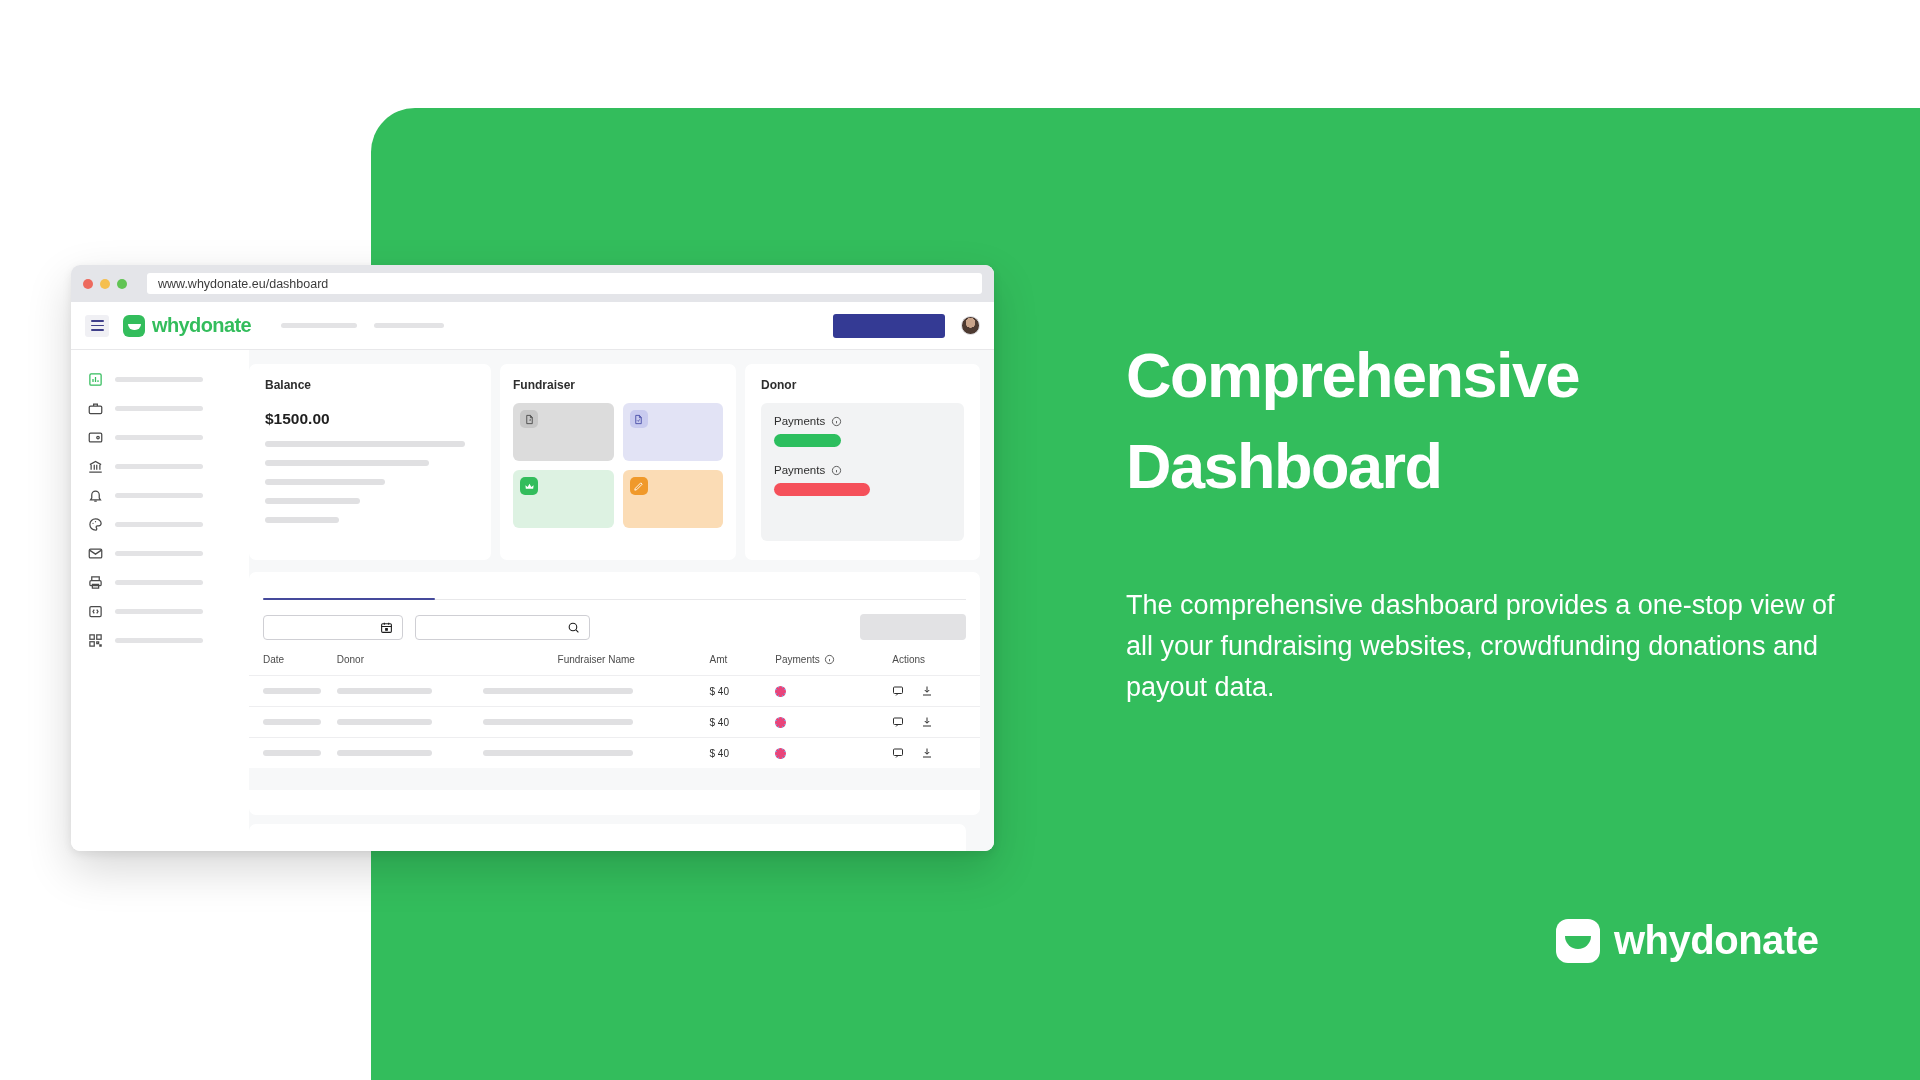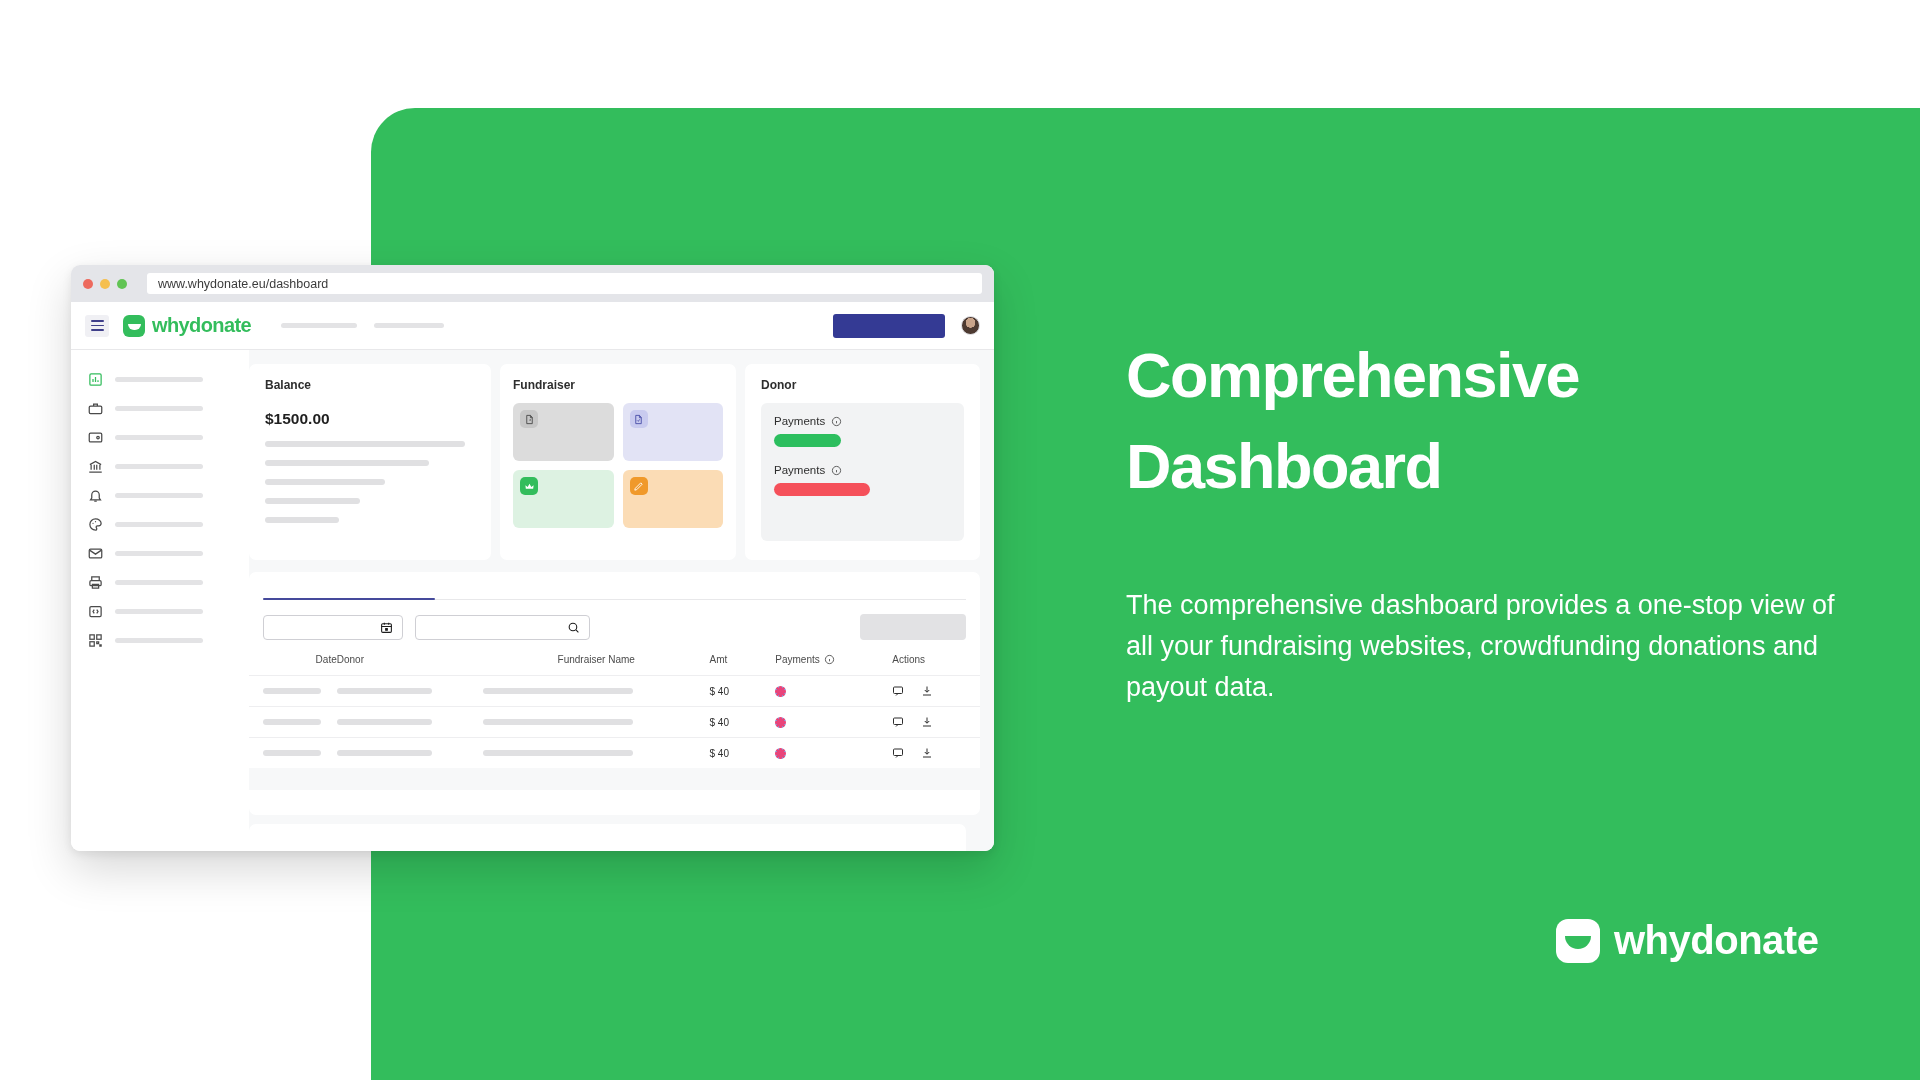--- a/index.html
+++ b/index.html
@@ -152,21 +152,21 @@
     display:flex;align-items:center;justify-content:flex-end;padding:0 9px;
   }
   #date-field{ width:140px; }
   #search-field{ width:175px; }
   .field svg{ width:13px;height:13px;display:block;color:#1d1d1d; }
   #export-button{ margin-left:auto;width:106px;height:26px;background:#e2e2e4;border-radius:4px; }
 
   table{ width:100%;border-collapse:collapse;margin-top:14px; }
   th{ font-size:10px;color:#4b4b4b;font-weight:normal;text-align:left;padding:0 0 10px 0; }
   td{ padding:9px 0;border-top:1px solid #eeeef0;font-size:10px;color:#2e2e2e;margin-left:24px; }
-  tr.head-row th:first-child{ padding-left:14px;text-align:right; }
+  tr.head-row th:first-child{ padding-left:14px; }
   td:first-child{ padding-left:14px; }
   .cell-skel{ height:6px;background:#e0e0e2;border-radius:3px; }
   .th-lang{ display:flex;align-items:center;gap:4px; }
   .flag{
     width:11px;height:11px;border-radius:50%;display:block;
     background:
       linear-gradient(0deg, transparent 40%, #e8447a 40% 60%, transparent 60%),
       linear-gradient(90deg, transparent 40%, #e8447a 40% 60%, transparent 60%),
       linear-gradient(45deg, transparent 44%, #e8447a 44% 56%, transparent 56%),
       linear-gradient(-45deg, transparent 44%, #e8447a 44% 56%, transparent 56%),

